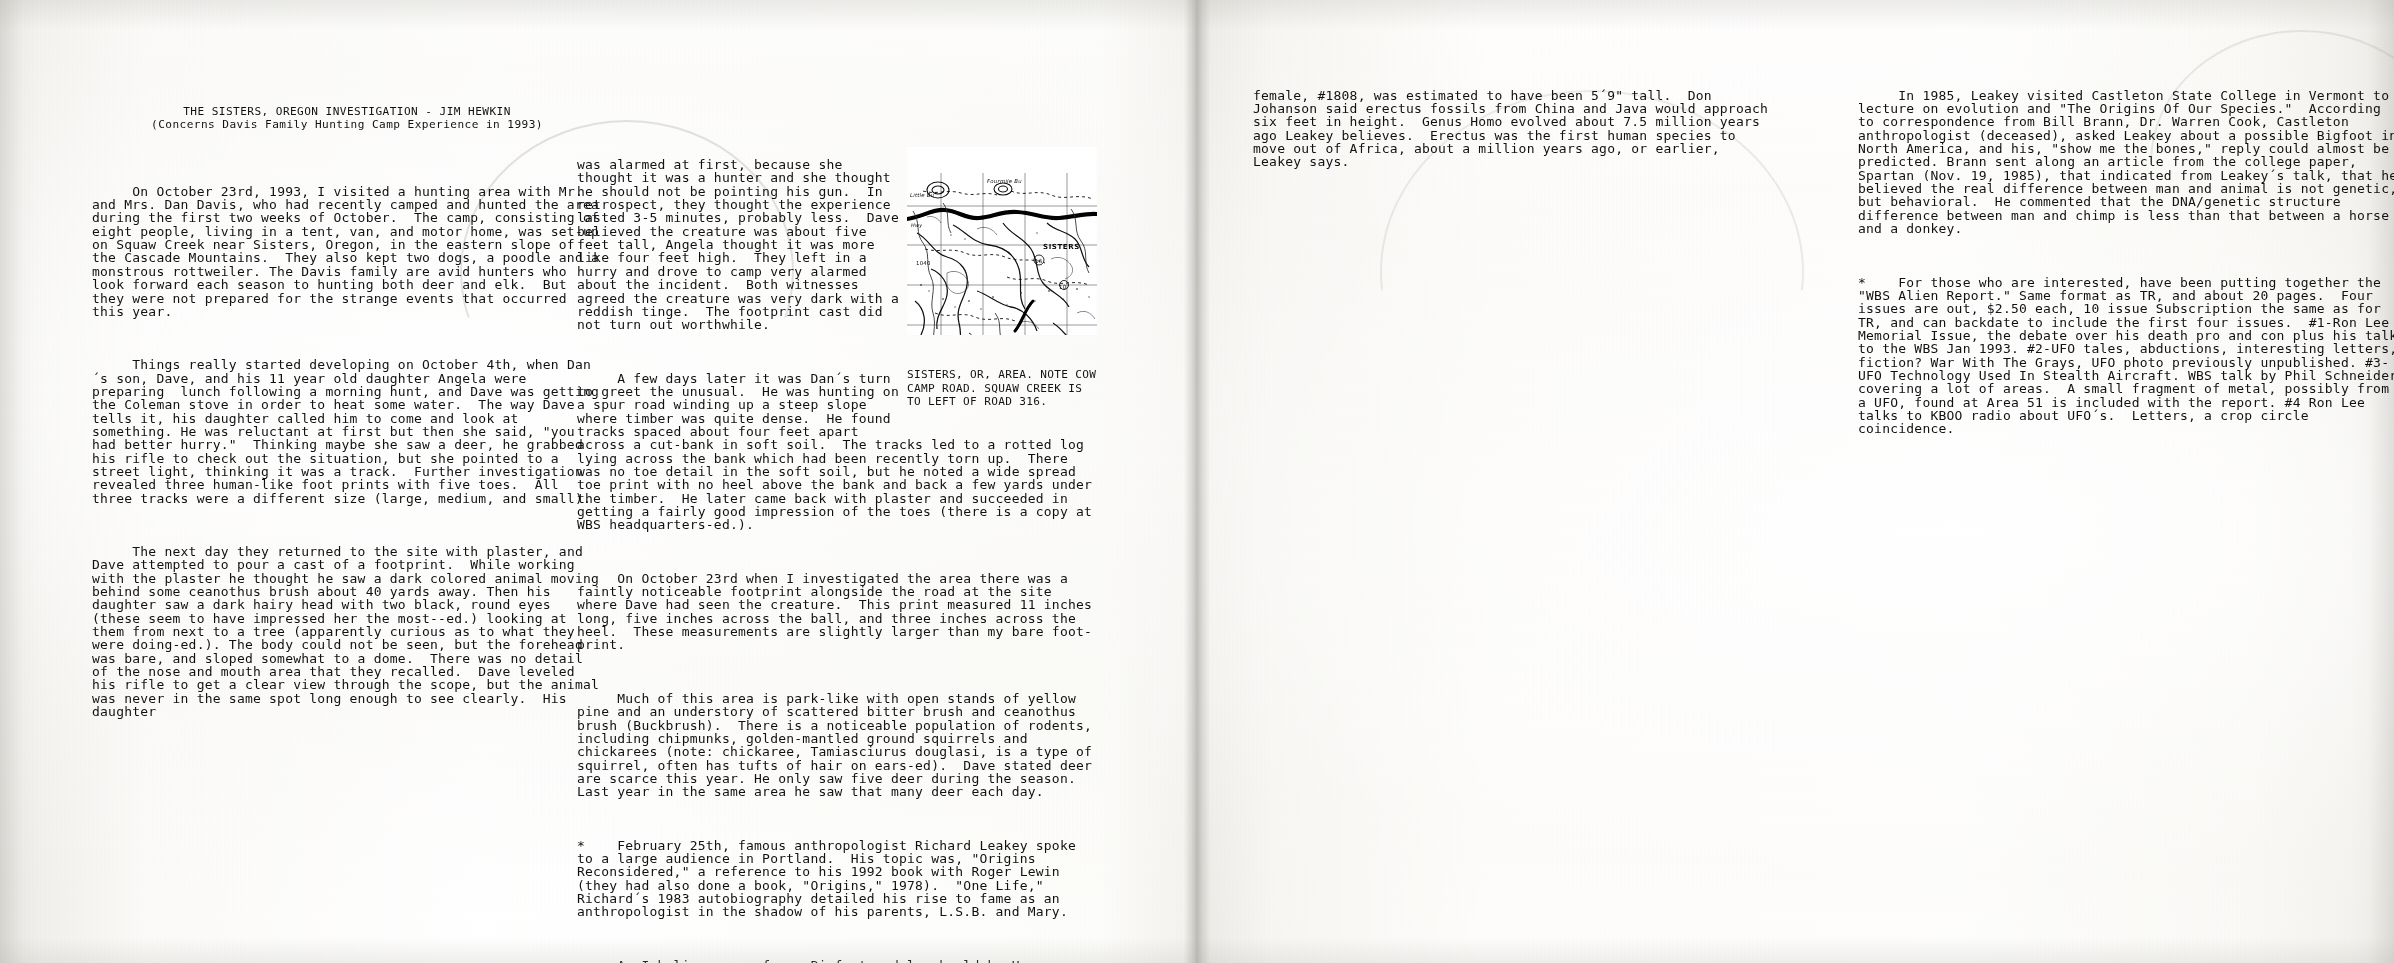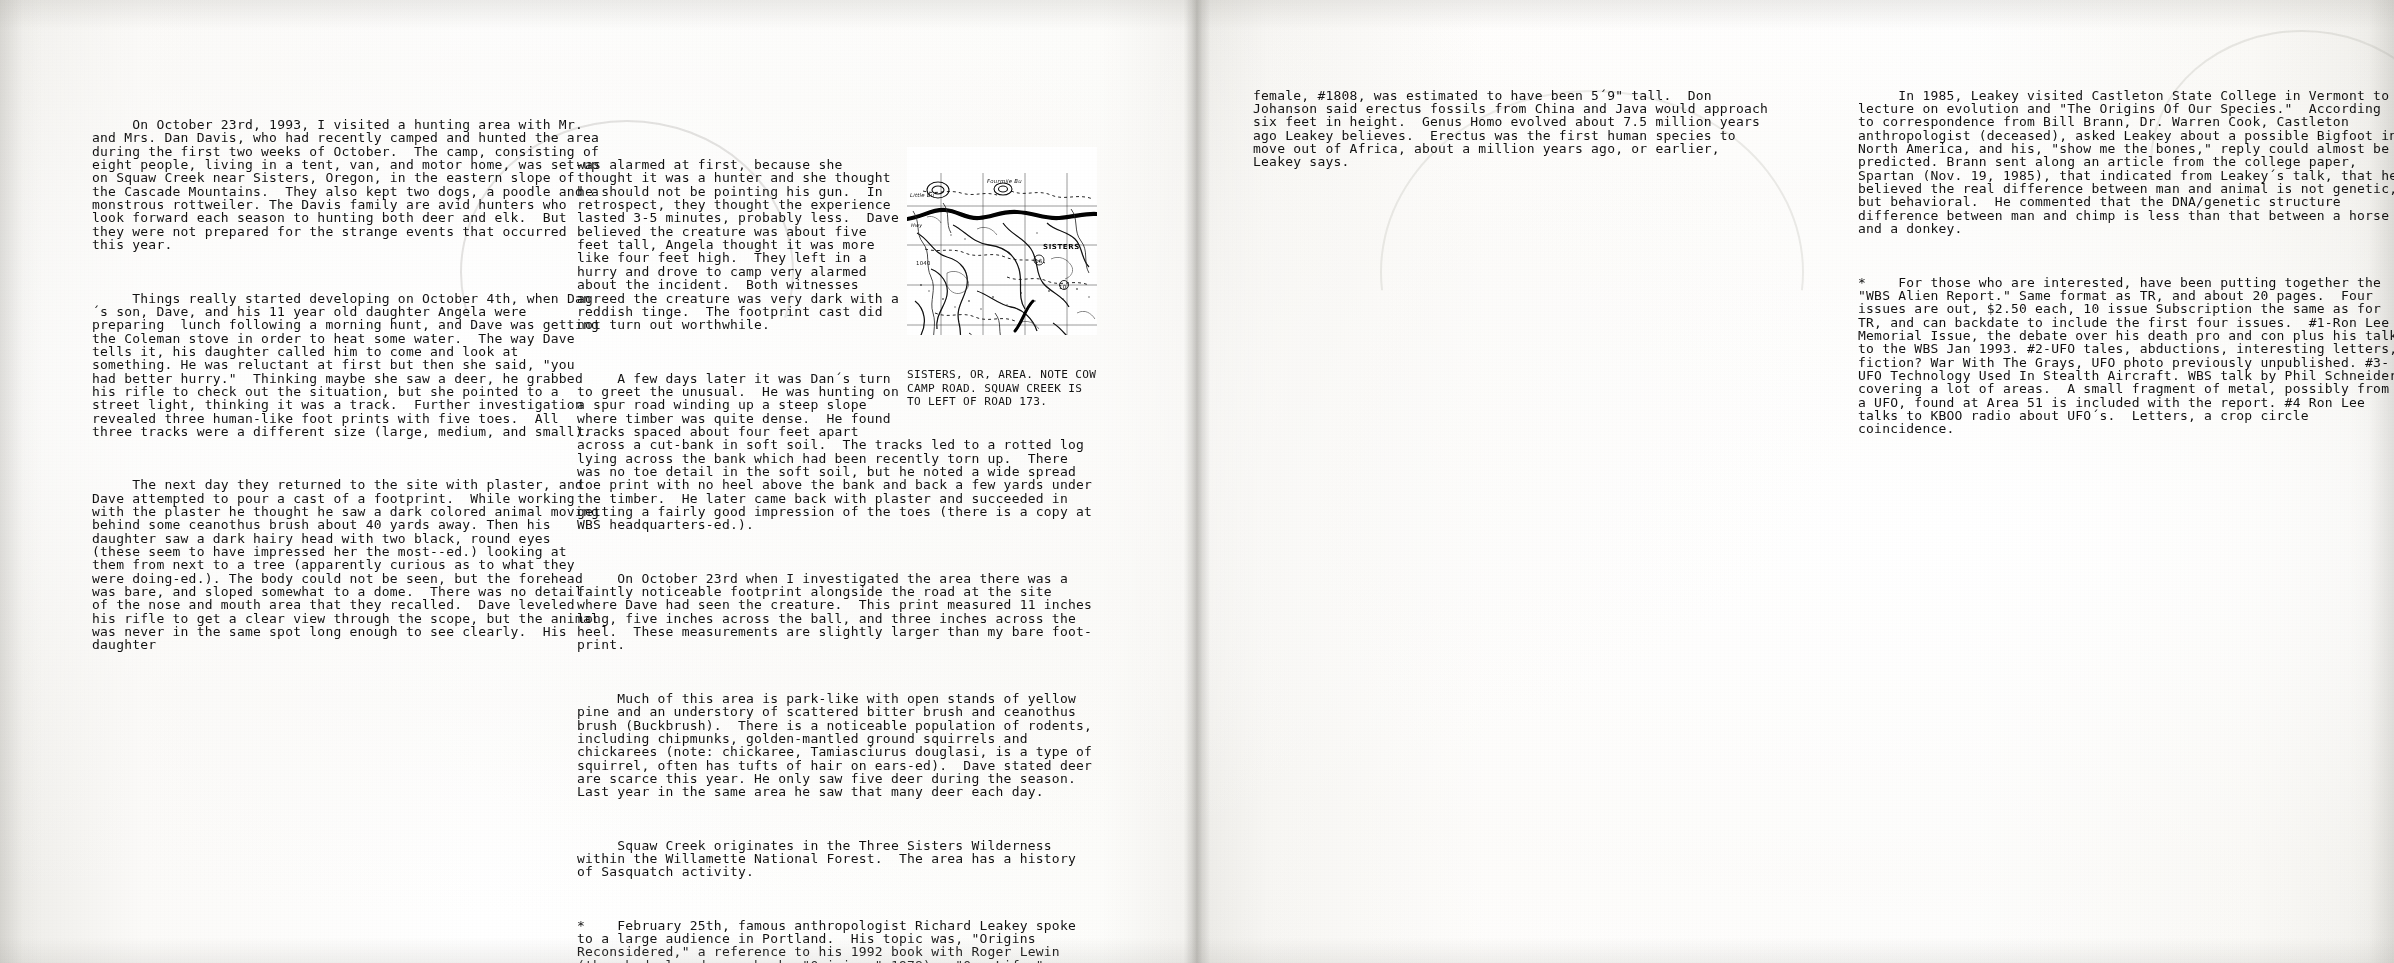--- a/index.html
+++ b/index.html
@@ -152,20 +152,22 @@
 </head>
 <body>
 
 <div id="page">
 
   <div class="bleed-arc" id="bleed-arc-1"></div>
   <div class="bleed-arc" id="bleed-arc-2"></div>
   <div class="bleed-arc" id="bleed-arc-3"></div>
 
   <div class="column" id="col-1">
+    <span class="doc-title"><span>THE SISTERS, OREGON INVESTIGATION - JIM HEWKIN</span>
+<span>(Concerns Davis Family Hunting Camp Experience in 1993)</span></span>
 
     <span class="para">     On October 23rd, 1993, I visited a hunting area with Mr. and Mrs. Dan Davis, who had recently camped and hunted the area during the first two weeks of October.  The camp, consisting of eight people, living in a tent, van, and motor home, was set-up on Squaw Creek near Sisters, Oregon, in the eastern slope of the Cascade Mountains.  They also kept two dogs, a poodle and a monstrous rottweiler. The Davis family are avid hunters who look forward each season to hunting both deer and elk.  But they were not prepared for the strange events that occurred this year.</span>
     <span class="para">     Things really started developing on October 4th, when Dan´s son, Dave, and his 11 year old daughter Angela were preparing  lunch following a morning hunt, and Dave was getting the Coleman stove in order to heat some water.  The way Dave tells it, his daughter called him to come and look at something. He was reluctant at first but then she said, "you had better hurry."  Thinking maybe she saw a deer, he grabbed his rifle to check out the situation, but she pointed to a street light, thinking it was a track.  Further investigation revealed three human-like foot prints with five toes.  All three tracks were a different size (large, medium, and small).</span>
     <span class="para">     The next day they returned to the site with plaster, and Dave attempted to pour a cast of a footprint.  While working with the plaster he thought he saw a dark colored animal moving behind some ceanothus brush about 40 yards away. Then his daughter saw a dark hairy head with two black, round eyes (these seem to have impressed her the most--ed.) looking at them from next to a tree (apparently curious as to what they were doing-ed.). The body could not be seen, but the forehead was bare, and sloped somewhat to a dome.  There was no detail of the nose and mouth area that they recalled.  Dave leveled his rifle to get a clear view through the scope, but the animal was never in the same spot long enough to see clearly.  His daughter</span>
   </div>
 
   <div class="column" id="col-2">
 
     
     <div id="map-figure">
@@ -276,28 +278,27 @@
           </g>
 
           <g stroke="#1a1a1a" stroke-width="0.9" fill="none">
             <circle cx="132" cy="87" r="5"></circle>
             <circle cx="157" cy="112" r="4.5"></circle>
           </g>
         </svg>
       </div>
       <span class="map-caption">SISTERS, OR, AREA.  NOTE COW
 CAMP ROAD. SQUAW CREEK IS
-TO LEFT OF ROAD 173.</span>
+TO LEFT OF ROAD 316.</span>
     </div>
 
     <span class="para">was alarmed at first, because she thought it was a hunter and she thought he should not be pointing his gun.  In retrospect, they thought the experience lasted 3-5 minutes, probably less.  Dave believed the creature was about five feet tall, Angela thought it was more like four feet high.  They left in a hurry and drove to camp very alarmed about the incident.  Both witnesses agreed the creature was very dark with a reddish tinge.  The footprint cast did not turn out worthwhile.</span>
     <span class="para">     A few days later it was Dan´s turn to greet the unusual.  He was hunting on a spur road winding up a steep slope where timber was quite dense.  He found tracks spaced about four feet apart across a cut-bank in soft soil.  The tracks led to a rotted log lying across the bank which had been recently torn up.  There was no toe detail in the soft soil, but he noted a wide spread toe print with no heel above the bank and back a few yards under the timber.  He later came back with plaster and succeeded in getting a fairly good impression of the toes (there is a copy at WBS headquarters-ed.).</span>
     <span class="para">     On October 23rd when I investigated the area there was a faintly noticeable footprint alongside the road at the site where Dave had seen the creature.  This print measured 11 inches long, five inches across the ball, and three inches across the heel.  These measurements are slightly larger than my bare foot-print.</span>
     <span class="para">     Much of this area is park-like with open stands of yellow pine and an understory of scattered bitter brush and ceanothus brush (Buckbrush).  There is a noticeable population of rodents, including chipmunks, golden-mantled ground squirrels and chickarees (note: chickaree, Tamiasciurus douglasi, is a type of squirrel, often has tufts of hair on ears-ed).  Dave stated deer are scarce this year. He only saw five deer during the season.  Last year in the same area he saw that many deer each day.</span>
-    <span class="para">     Squaw Creek originates in the Three Sisters Wilderness within the Willamette National Forest.  The area has a history of Sasquatch activity.</span>
     <span class="para">*    February 25th, famous anthropologist Richard Leakey spoke to a large audience in Portland.  His topic was, "Origins Reconsidered," a reference to his 1992 book with Roger Lewin (they had also done a book, "Origins," 1978).  "One Life," Richard´s 1983 autobiography detailed his rise to fame as an anthropologist in the shadow of his parents, L.S.B. and Mary.</span>
     <span class="para">     As I believe one of our Bigfoot models should be Homo erectus, Leakey´s comments about the 1.5 million year old Lake Turkana erectus boy found in 1984, were significant.  It was estimated that the boy would have grown to be six feet tall (see Nat. Geo, Nov. 1985, "Homo Erectus Unearthed," R. Leakey and A. Walker).  Another</span>
   </div>
 
   <div class="gutter" id="gutter-left-edge"></div>
   <div class="gutter" id="gutter-main"></div>
   <div class="gutter" id="gutter-right-edge"></div>
 
   <div class="column" id="col-3">
     <span class="para">female, #1808, was estimated to have been 5´9" tall.  Don Johanson said erectus fossils from China and Java would approach six feet in height.  Genus Homo evolved about 7.5 million years ago Leakey believes.  Erectus was the first human species to move out of Africa, about a million years ago, or earlier, Leakey says.</span>

